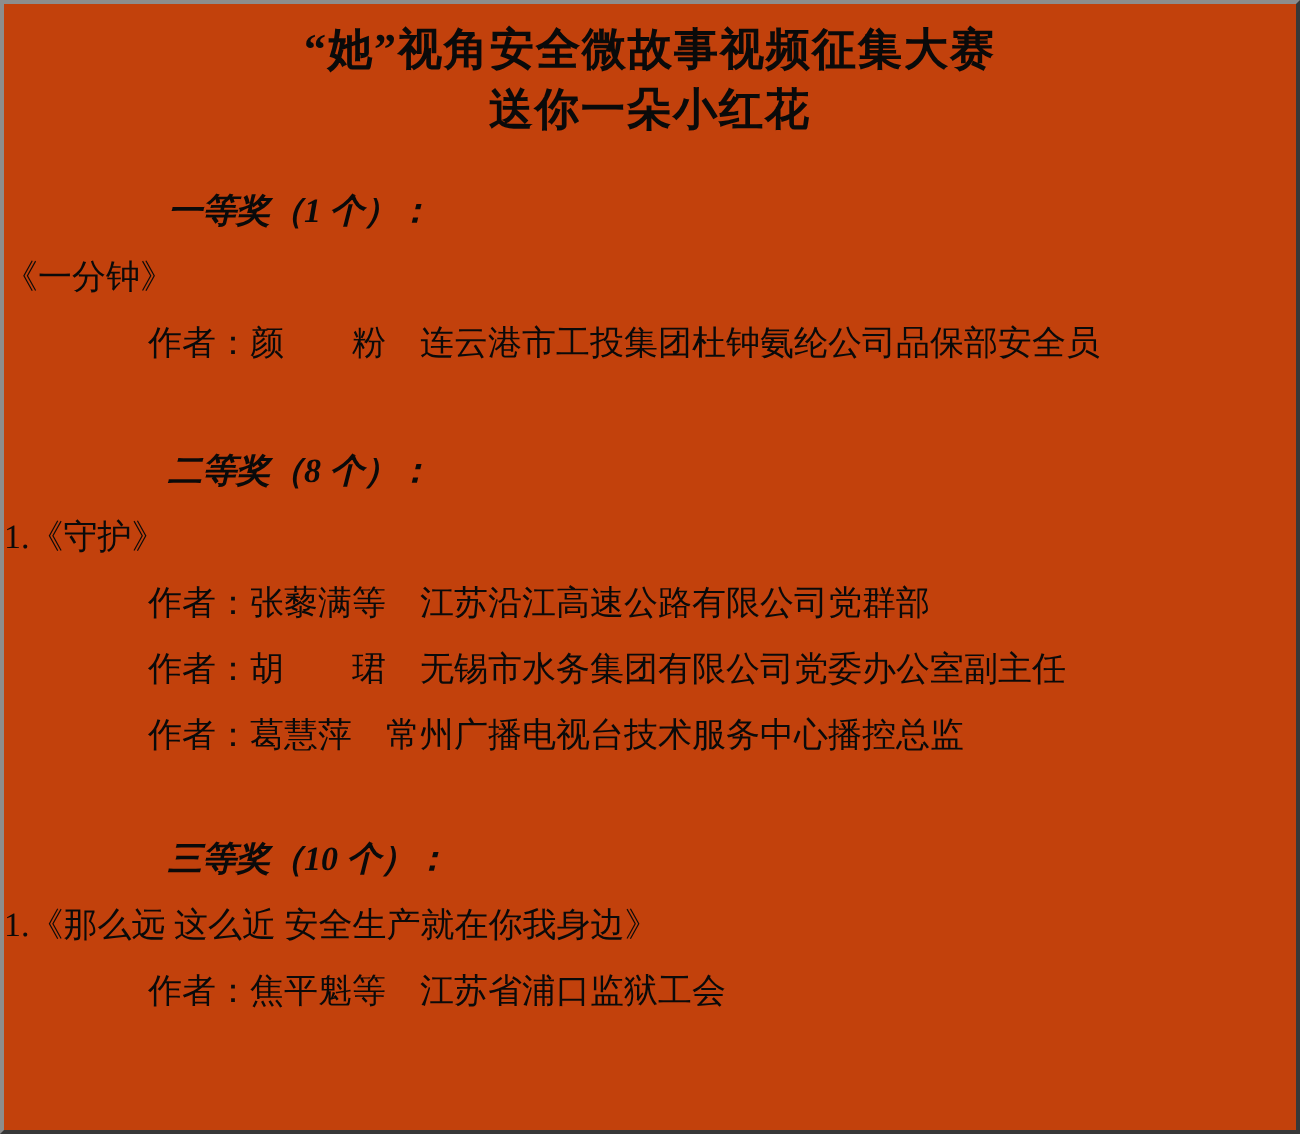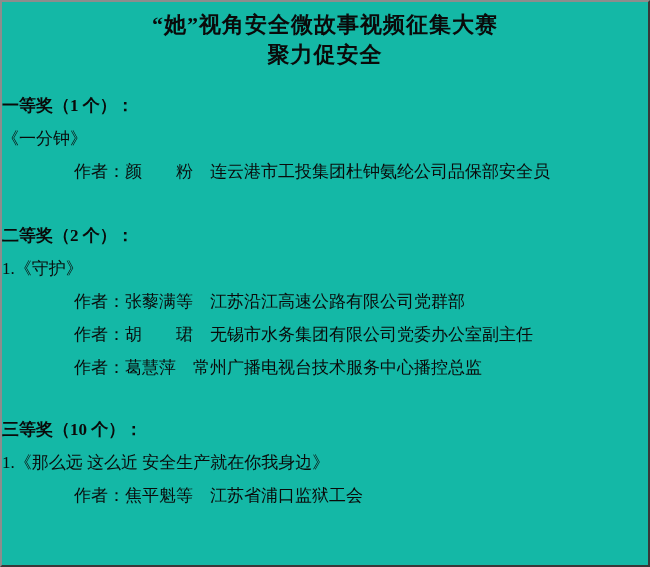--- a/index.html
+++ b/index.html
@@ -1,19 +1,19 @@
 <!DOCTYPE html>
 <html><head>
 <meta charset="utf-8">
 <style>
   html,body{margin:0;padding:0;background:#ffffff;}
   .doc{
     box-sizing:border-box;
     width:650px;height:567px;
-    background:#14b8a6;
+    background:#c2410c;
     border-top:2px solid #8d8d8d;
     border-left:2px solid #8d8d8d;
     border-right:2px solid #383838;
     border-bottom:2px solid #383838;
     overflow:hidden;
     font-family:"Liberation Serif","DejaVu Serif",serif;
     color:#0a0a0a;
   }
   .title-block{
     margin-top:8px;
@@ -22,49 +22,51 @@
     font-size:22px;
     line-height:30px;
     letter-spacing:1px;
   }
   .line{
     font-size:17px;
     line-height:33px;
     white-space:pre;
   }
   .heading{
+    margin-left:82px;
     font-weight:bold;
+    font-style:italic;
   }
   .work{
   }
   .author{
     margin-left:72px;
   }
   .sec1{margin-top:19px;}
   .sec2{margin-top:31px;}
   .sec3{margin-top:29px;}
 </style>
 </head>
 <body>
 
 <div class="doc">
 
   <div class="title-block">
     <div>“她”视角安全微故事视频征集大赛</div>
-    <div>聚力促安全</div>
+    <div>送你一朵小红花</div>
   </div>
 
   <div>
     <div class="line heading sec1">一等奖（1 个）：</div>
     <div class="line work">《一分钟》</div>
     <div class="line author">作者：颜　　粉　连云港市工投集团杜钟氨纶公司品保部安全员</div>
   </div>
 
   <div>
-    <div class="line heading sec2">二等奖（2 个）：</div>
+    <div class="line heading sec2">二等奖（8 个）：</div>
     <div class="line work">1.《守护》</div>
     <div class="line author">作者：张藜满等　江苏沿江高速公路有限公司党群部</div>
     <div class="line author">作者：胡　　珺　无锡市水务集团有限公司党委办公室副主任</div>
     <div class="line author">作者：葛慧萍　常州广播电视台技术服务中心播控总监</div>
   </div>
 
   <div>
     <div class="line heading sec3">三等奖（10 个）：</div>
     <div class="line work">1.《那么远 这么近 安全生产就在你我身边》</div>
     <div class="line author">作者：焦平魁等　江苏省浦口监狱工会</div>

